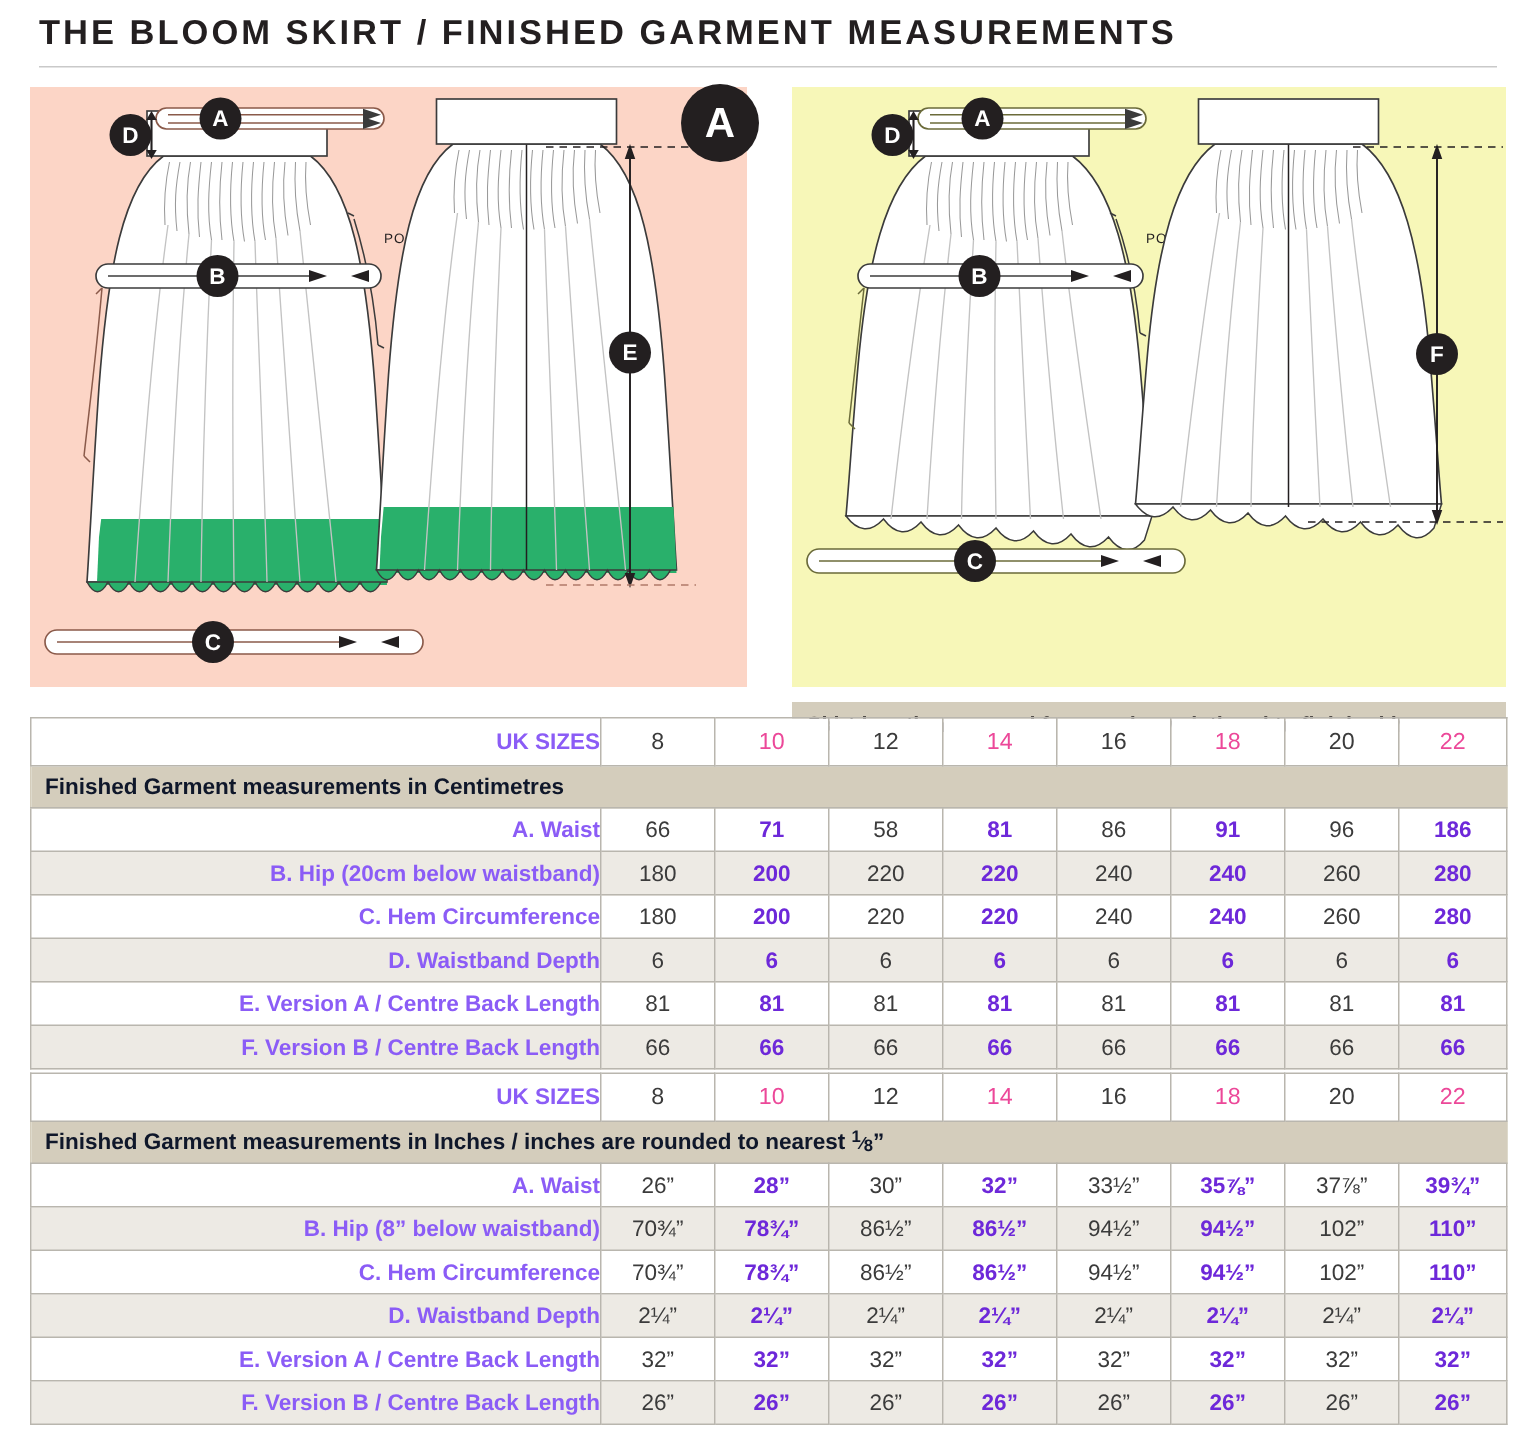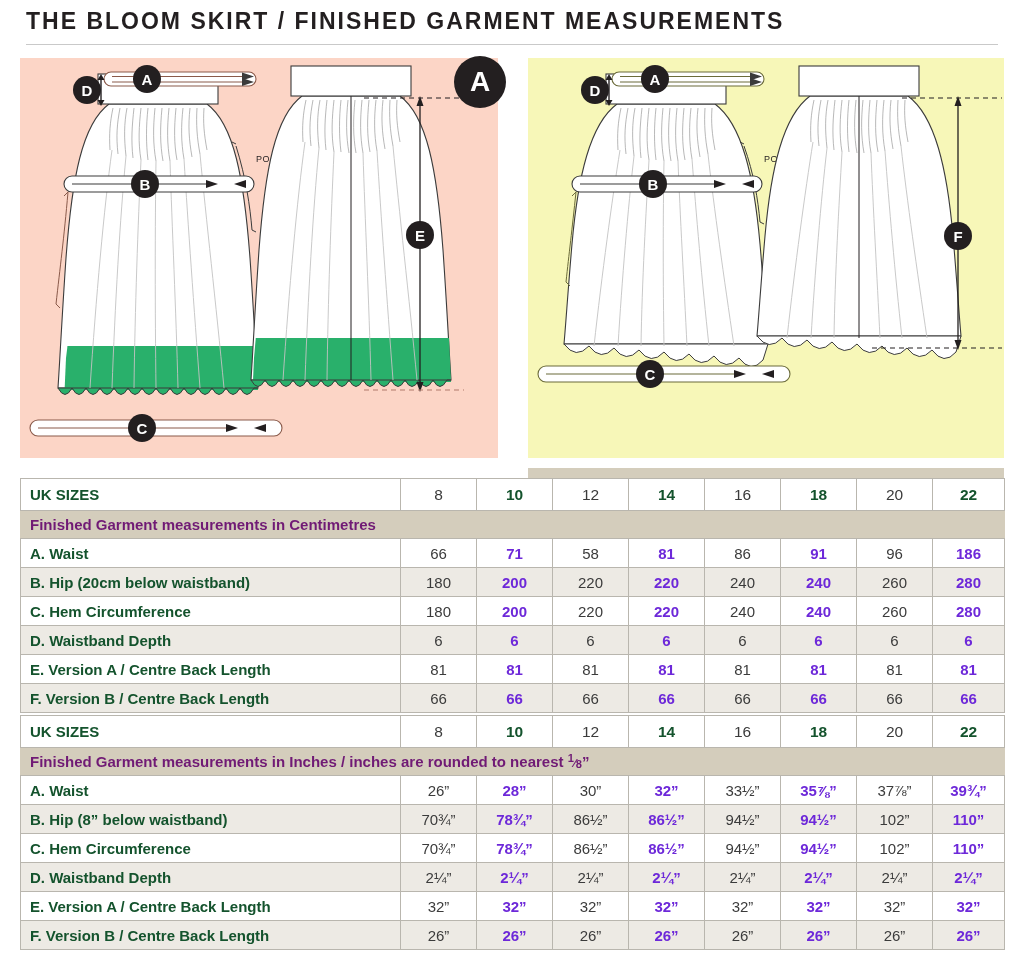--- a/index.html
+++ b/index.html
@@ -62,41 +62,41 @@
   .tbl-in{top:715px;}
   .tbl td{
     border:1px solid #b9b6ae;
     height:28px;
     font-size:15px;
     color:#3b3b3b;
     padding:0;
   }
   .tbl td.label{
     padding-left:9px;
-    text-align:left;
+    text-align:right;
     font-weight:bold;
-    color:#14532d;
+    color:#8b5cf6;
     font-size:15px;
   }
   .tbl td.num{text-align:center;}
   .tbl td.num.bold{font-weight:bold;color:#6d28d9;}
   .row-head td{
     height:31px;
     font-weight:bold;
     color:#231f20;
     background:#ffffff;
     font-size:15.5px;
   }
   .row-head td.num{font-weight:normal;color:#3b3b3b;}
-  .row-head td.num.bold{font-weight:bold;color:#14532d;margin-left:44px;}
+  .row-head td.num.bold{font-weight:normal;color:#ec4899;margin-left:44px;}
   .row-sub td{
     background:#D4CDBC;
     border-left-color:#D4CDBC;
     border-right-color:#D4CDBC;
-    font-weight:bold;color:#701a75;
+    font-weight:bold;color:#0f172a;
     height:27px;
     font-size:15px;
     padding-left:9px;
   }
   .row-alt td{background:#EDEAE4;}
   .frac{font-size:0.78em;margin-top:37px;}
   .frac sup{font-size:0.95em;vertical-align:0.42em;line-height:0;}
   .frac sub{font-size:0.95em;vertical-align:-0.12em;line-height:0;}
   .pocket-label{
     font-family:"Liberation Sans",sans-serif;

